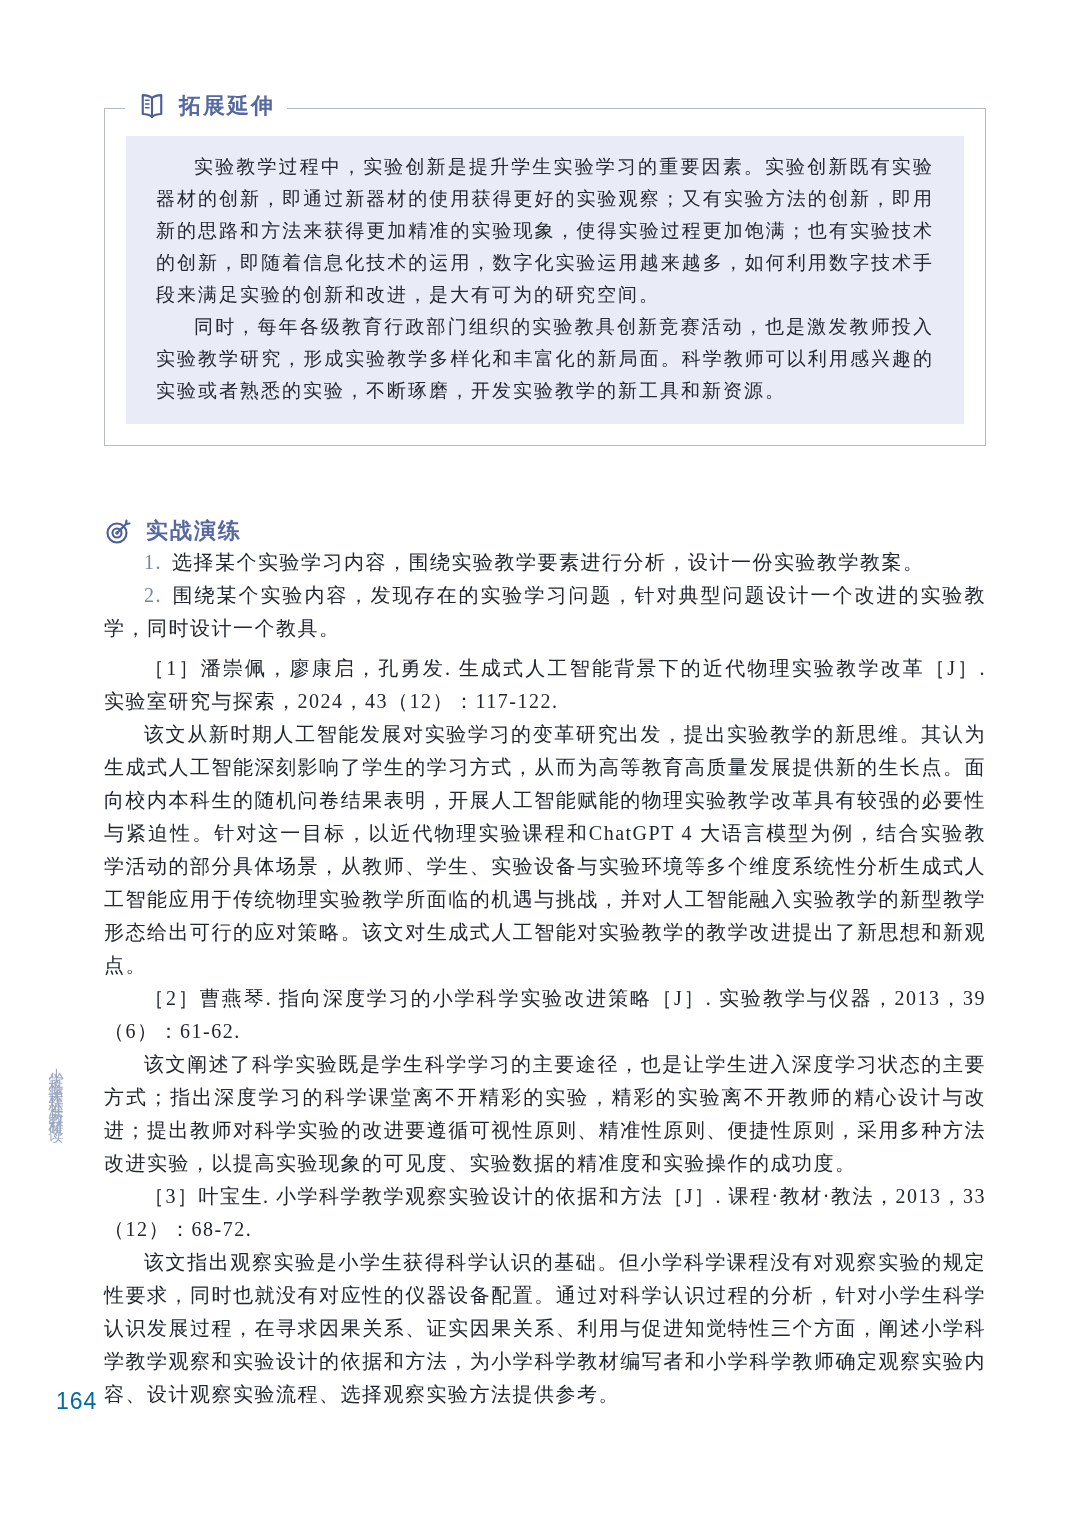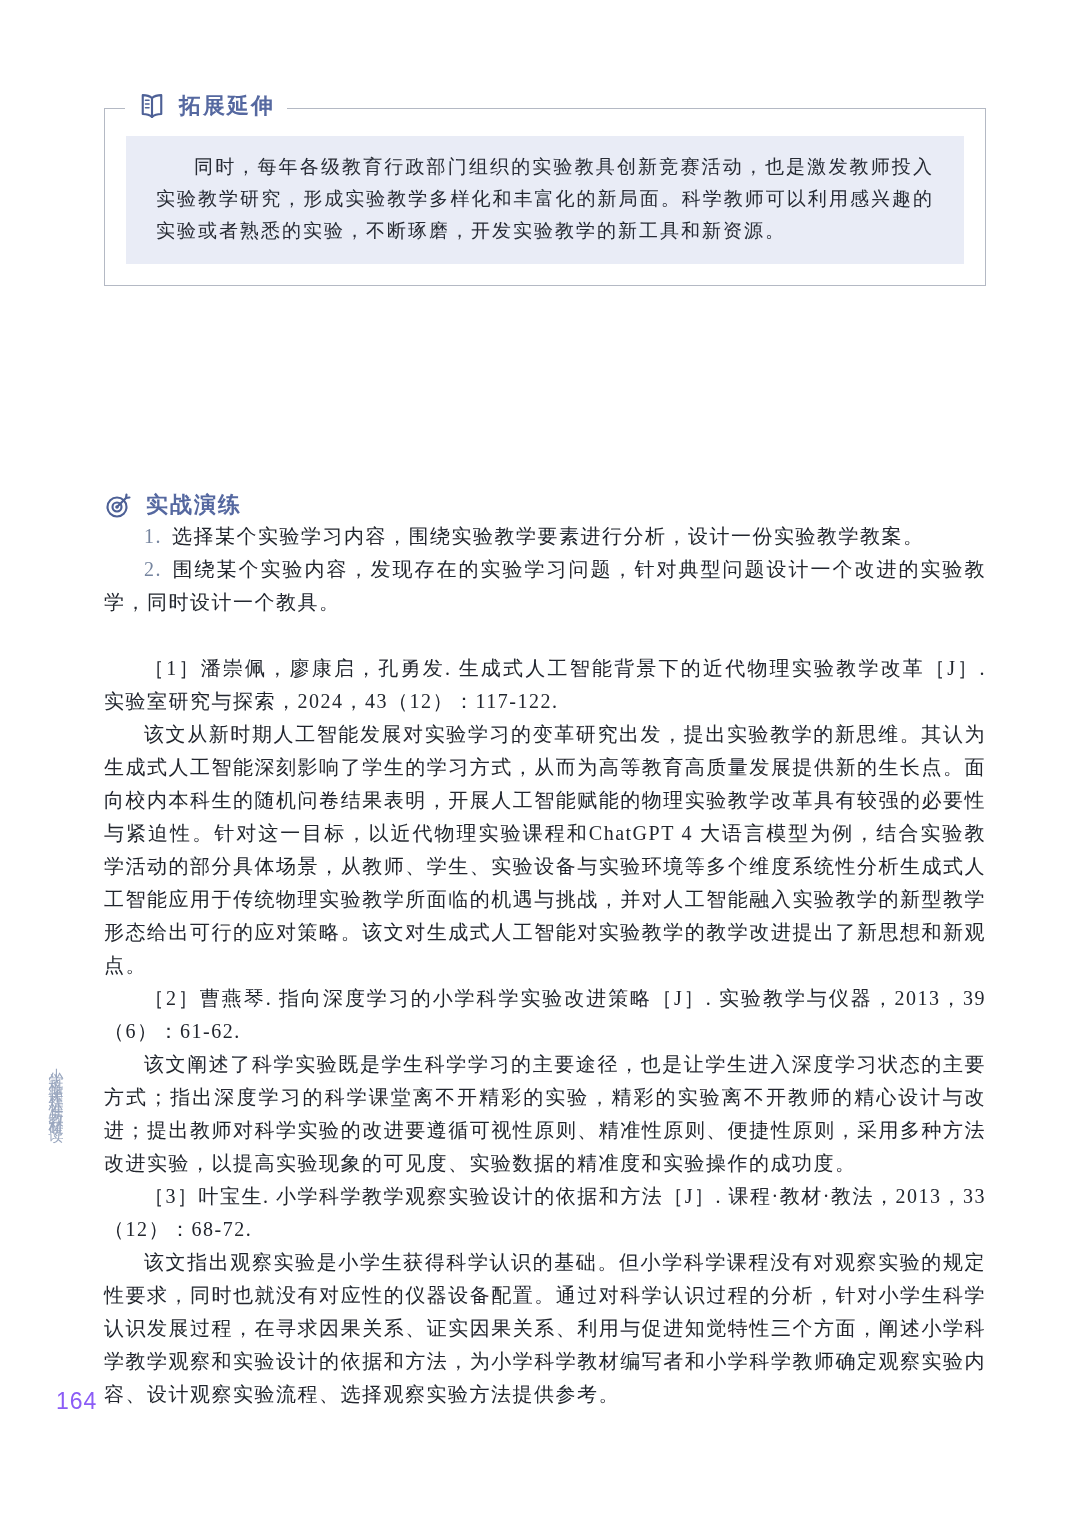--- a/index.html
+++ b/index.html
@@ -44,21 +44,21 @@
     font-size: 19px;
     line-height: 32px;
     letter-spacing: 2px;
     text-indent: 2em;
     text-align: justify;
     color: #262a33;
   }
 
   
   .plain-section { position: absolute; left: 104px; width: 882px; }
-  .practice-section { top: 490px; }
+  .practice-section { top: 516px; }
   .reading-section { top: 652px; }
   .sec-body { }
   .sec-body p {
     font-size: 20px;
     line-height: 33px;
     letter-spacing: 1.5px;
     text-indent: 2em;
     text-align: justify;
     color: #22262e;
   }
@@ -76,40 +76,41 @@
     color: #9aa7bf;
   }
 
   
   .page-num {
     position: absolute;
     left: 56px;
     top: 1388px;
     font-family: "Liberation Sans", "DejaVu Sans", sans-serif;
     font-size: 23px;
-    color: #8b5cf6;
+    color: #0369a1;
     letter-spacing: 1px;
   }
 </style>
 </head>
 <body>
 
 <section class="ext-section">
   <div class="ext-box">
     <div class="ext-title sec-title">
       <span class="sec-icon">
         <svg viewBox="0 0 24 24" fill="none" stroke="#4d6096" stroke-width="1.7" stroke-linecap="round" stroke-linejoin="round">
           <path d="M12 5.6 C10.1 3.9 7.6 3.3 4.6 3.3 V18.4 C7.6 18.4 10.1 19 12 20.7 C13.9 19 16.4 18.4 19.4 18.4 V3.3 C16.4 3.3 13.9 3.9 12 5.6 Z"></path>
           <path d="M12 5.6 V20.7"></path>
           <path d="M6.8 7.4 H9.6 M6.8 10.4 H9.6 M6.8 13.4 H9.6" stroke-width="1.3"></path>
         </svg>
       </span>
       <span>拓展延伸</span>
     </div>
     <div class="ext-inner">
+      <p>实验教学过程中，实验创新是提升学生实验学习的重要因素。实验创新既有实验器材的创新，即通过新器材的使用获得更好的实验观察；又有实验方法的创新，即用新的思路和方法来获得更加精准的实验现象，使得实验过程更加饱满；也有实验技术的创新，即随着信息化技术的运用，数字化实验运用越来越多，如何利用数字技术手段来满足实验的创新和改进，是大有可为的研究空间。</p>
       <p>同时，每年各级教育行政部门组织的实验教具创新竞赛活动，也是激发教师投入实验教学研究，形成实验教学多样化和丰富化的新局面。科学教师可以利用感兴趣的实验或者熟悉的实验，不断琢磨，开发实验教学的新工具和新资源。</p>
     </div>
   </div>
 </section>
 
 <section class="plain-section practice-section">
   <div class="sec-title">
     <span class="sec-icon">
       <svg viewBox="0 0 24 24" fill="none" stroke="#4d6096" stroke-width="1.7" stroke-linecap="round" stroke-linejoin="round">
         <circle cx="10.4" cy="13.6" r="7.6"></circle>

